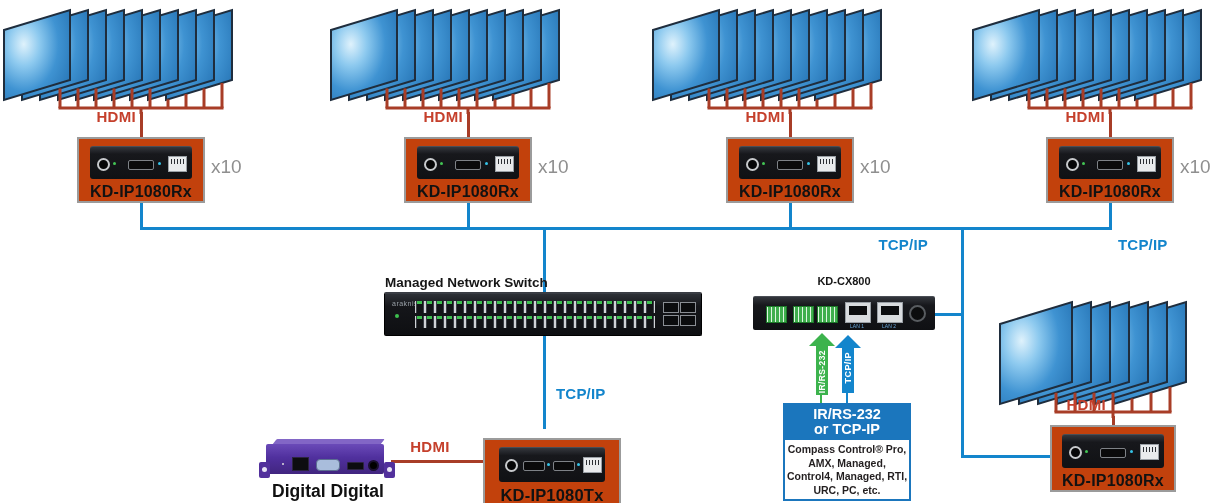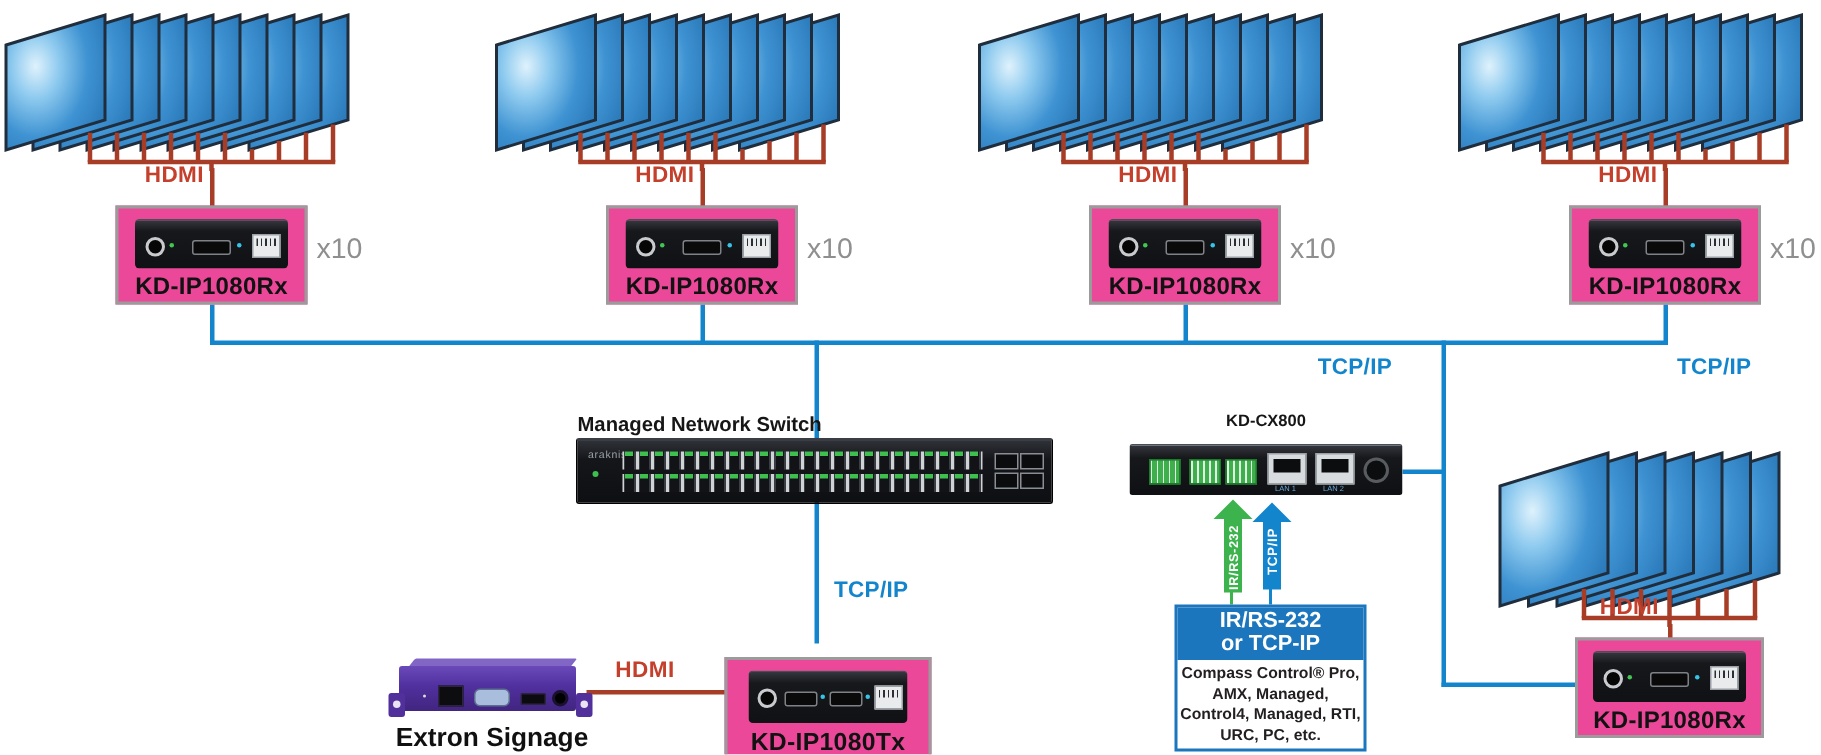--- a/index.html
+++ b/index.html
@@ -3,21 +3,21 @@
 <meta charset="utf-8">
 <style>
   html,body{margin:0;padding:0;background:#fff;}
   #canvas{position:relative;width:1214px;height:503px;background:#fff;overflow:hidden;
           font-family:"Liberation Sans",sans-serif;}
   .abs{position:absolute;}
   .bline{position:absolute;background:#1385cc;}
   .rline{position:absolute;background:#a83d27;}
   .hdmi-label{position:absolute;color:#c5402c;font-weight:bold;font-size:15px;letter-spacing:.3px;}
   .tcpip-label{position:absolute;color:#1385cc;font-weight:bold;font-size:15px;letter-spacing:.2px;}
-  .devbox{position:absolute;background:#ec4899;border:2px solid #9b9b9b;display:flex;
+  .devbox{position:absolute;background:#c2410c;border:2px solid #9b9b9b;display:flex;
           flex-direction:column;align-items:center;padding-top:7px;box-sizing:content-box;}
   .devlabel{font-weight:bold;font-size:16px;color:#121212;margin-top:4px;letter-spacing:.2px;white-space:nowrap;}
   .count-label{position:absolute;color:#8f8f8f;font-size:19px;font-weight:400;}
   .title-label{position:absolute;color:#161616;font-weight:bold;white-space:nowrap;}
   
   .mini{position:relative;background:linear-gradient(180deg,#34373d 0,#17181c 22%,#101114 100%);
         border-radius:3px;border-top:1px solid #4a4e55;}
   .mini .pwr{position:absolute;width:9px;height:9px;border-radius:50%;border:2px solid #c8cacd;background:#060607;}
   .mini .led-g{position:absolute;width:3px;height:3px;background:#43c554;border-radius:50%;}
   .mini .led-b{position:absolute;width:3px;height:3px;background:#35c3e8;border-radius:50%;}
@@ -379,21 +379,21 @@
       </div>
     <div class="ear" style="left:126px;">
         <span class="hole"></span>
       </div>
     <span class="dot"></span>
     <span class="eth"></span>
     <span class="vga"></span>
     <span class="hdmiport"></span>
     <span class="pwr"></span>
   </div>
-  <div class="sig-label" style="left:258px;top:481px;width:140px;">Extron Signage</div>
+  <div class="sig-label" style="left:258px;top:481px;width:140px;">Digital Digital</div>
 
   <div class="devbox" style="left:483px;top:427px;width:134px;height:60px;margin-top:11px;">
     <div class="mini" style="width:106px;height:34px;">
       <span class="pwr" style="left:6px;top:11px;"></span>
       <span class="hdmi-port" style="left:24px;top:13px;width:20px;"></span>
       <span class="led-b" style="left:48px;top:15px;"></span>
       <span class="hdmi-port" style="left:54px;top:13px;width:20px;"></span>
       <span class="led-b" style="left:78px;top:15px;"></span>
       <span class="rj45" style="left:84px;top:9px;">
           <i></i>

